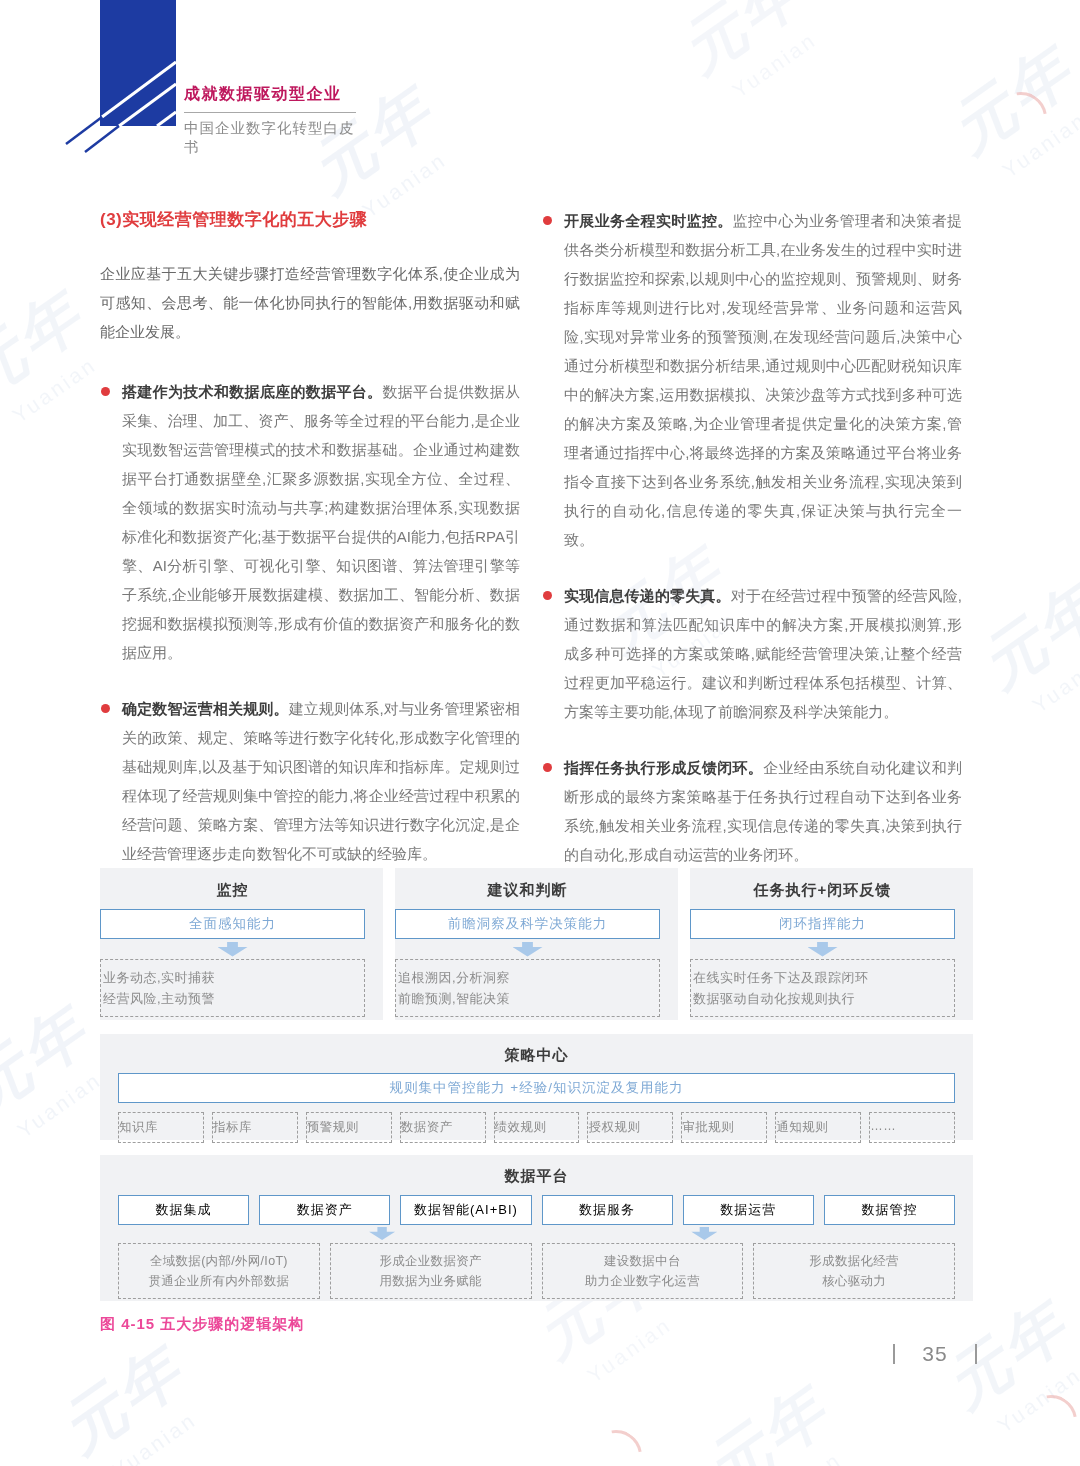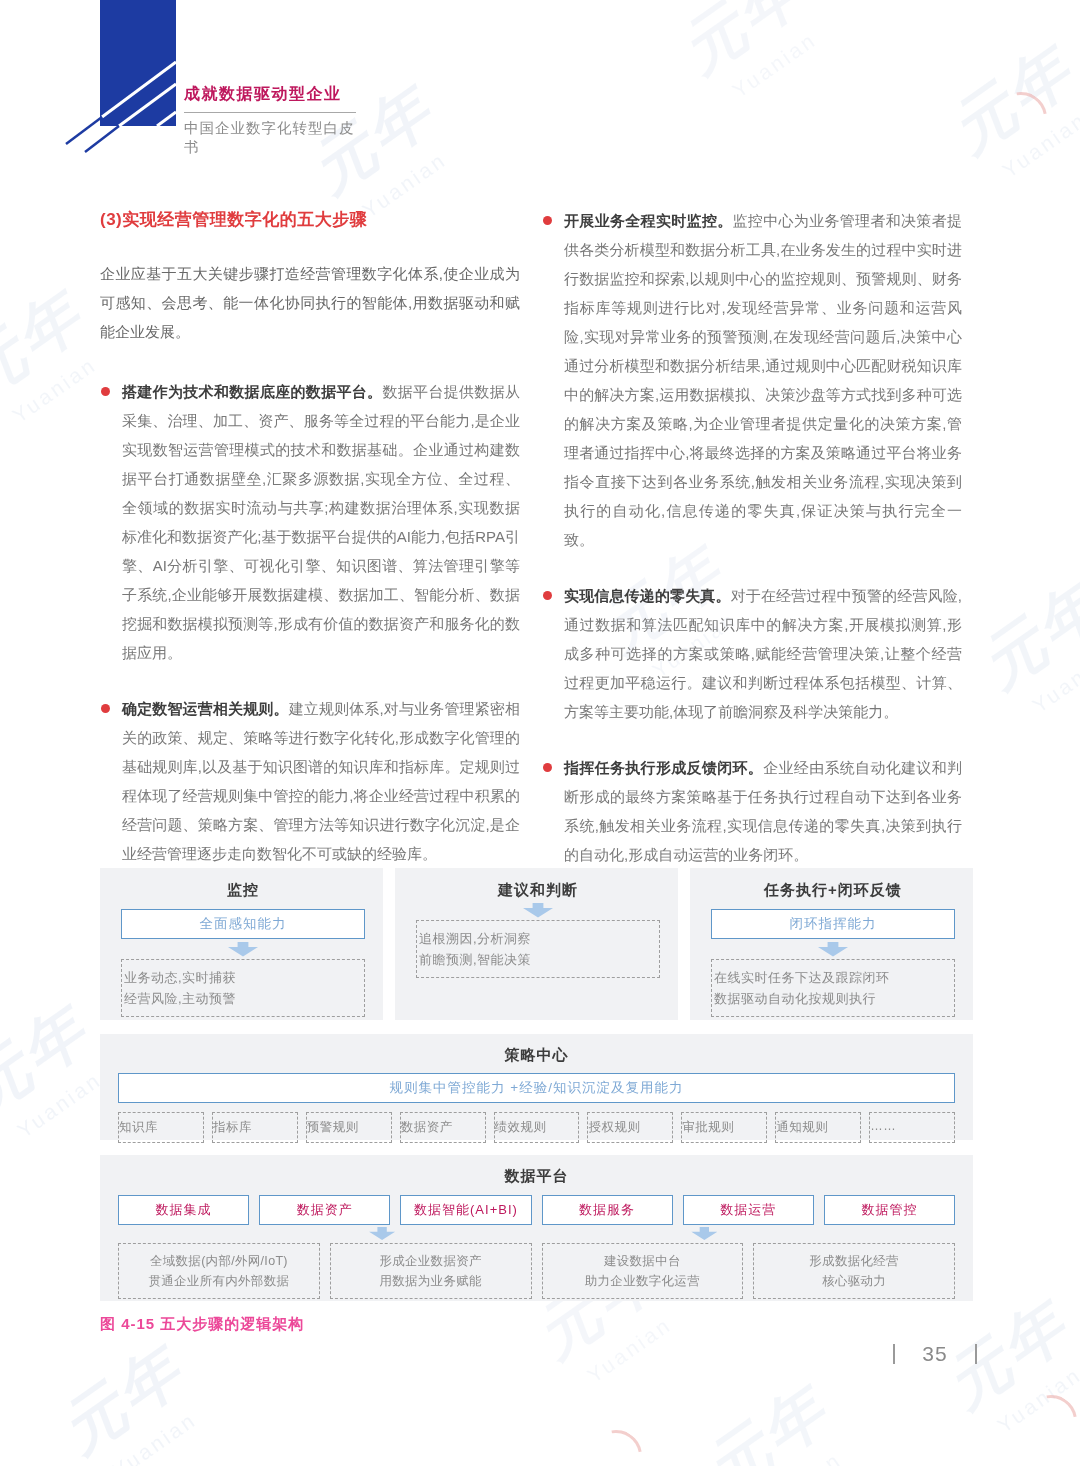--- a/index.html
+++ b/index.html
@@ -40,21 +40,21 @@
   .dot{
     position:absolute;left:1px;top:10px;width:9px;height:9px;border-radius:50%;
     background:#e03c3e;display:inline-block;
   }
   .lead{font-weight:bold;color:#3e3e3e;}
 
   
   .diagram{position:absolute;left:100px;top:868px;width:873px;}
   .row1{display:flex;gap:12px;}
   .panel{background:#f1f2f4;box-sizing:border-box;}
-  .p-top{flex:1;height:152px;padding:13px 18px 0 21px;}
+  .p-top{flex:1;height:152px;padding:13px 18px 0 0;}
   .p-title{text-align:center;font-size:15px;font-weight:bold;color:#3c3c3c;letter-spacing:1px;}
   .cap-box{
     margin-top:9px;border:1px solid #5f97c9;background:#fff;color:#7fa9d5;
     text-align:center;font-size:13.5px;padding:5px 2px;letter-spacing:1px;
   }
   .arrow-wrap{height:20px;display:flex;justify-content:center;align-items:center;}
   .arrow-down{
     width:30px;height:15px;background:#a9c9ea;
     clip-path:polygon(32% 0,68% 0,68% 36%,100% 36%,50% 100%,0 36%,32% 36%);
   }
@@ -64,21 +64,21 @@
   }
   .p-strategy{margin-top:14px;height:106px;padding:12px 18px 0 18px;}
   .items-row{display:flex;gap:8px;margin-top:9px;}
   .item-box{
     flex:1;border:1px dashed #9e9e9e;color:#8c8c8c;font-size:12.5px;
     text-align:left;padding:6px 0;letter-spacing:.5px;
   }
   .p-data{margin-top:15px;height:146px;padding:12px 18px 0 18px;}
   .mods-row{display:flex;gap:10px;margin-top:9px;}
   .mod-box{
-    flex:1;border:1px solid #5f97c9;background:#fff;color:#be185d;font-size:13px;
+    flex:1;border:1px solid #5f97c9;background:#fff;color:#000000;font-size:13px;
     text-align:center;padding:5px 0;letter-spacing:1px;
   }
   .mini-arrows{position:relative;height:18px;}
   .mini-arrows .arrow-down{position:absolute;top:2px;width:26px;height:13px;}
   .a1{left:30%;}
   .a2{left:68.5%;}
   .outs-row{display:flex;gap:10px;}
   .out-box{
     flex:1;border:1px dashed #9e9e9e;color:#8c8c8c;font-size:12.5px;line-height:20px;
     text-align:center;padding:7px 2px;letter-spacing:.3px;
@@ -202,20 +202,21 @@
           <div class="arrow-down"></div>
         </div>
       <div class="dash-box">
         <div>业务动态,实时捕获</div>
         <div>经营风险,主动预警</div>
       </div>
     </div>
 
     <div class="panel p-top">
       <div class="p-title">建议和判断</div>
+      <div class="cap-box">前瞻洞察及科学决策能力</div>
       <div class="arrow-wrap">
           <div class="arrow-down"></div>
         </div>
       <div class="dash-box">
         <div>追根溯因,分析洞察</div>
         <div>前瞻预测,智能决策</div>
       </div>
     </div>
 
     <div class="panel p-top">

